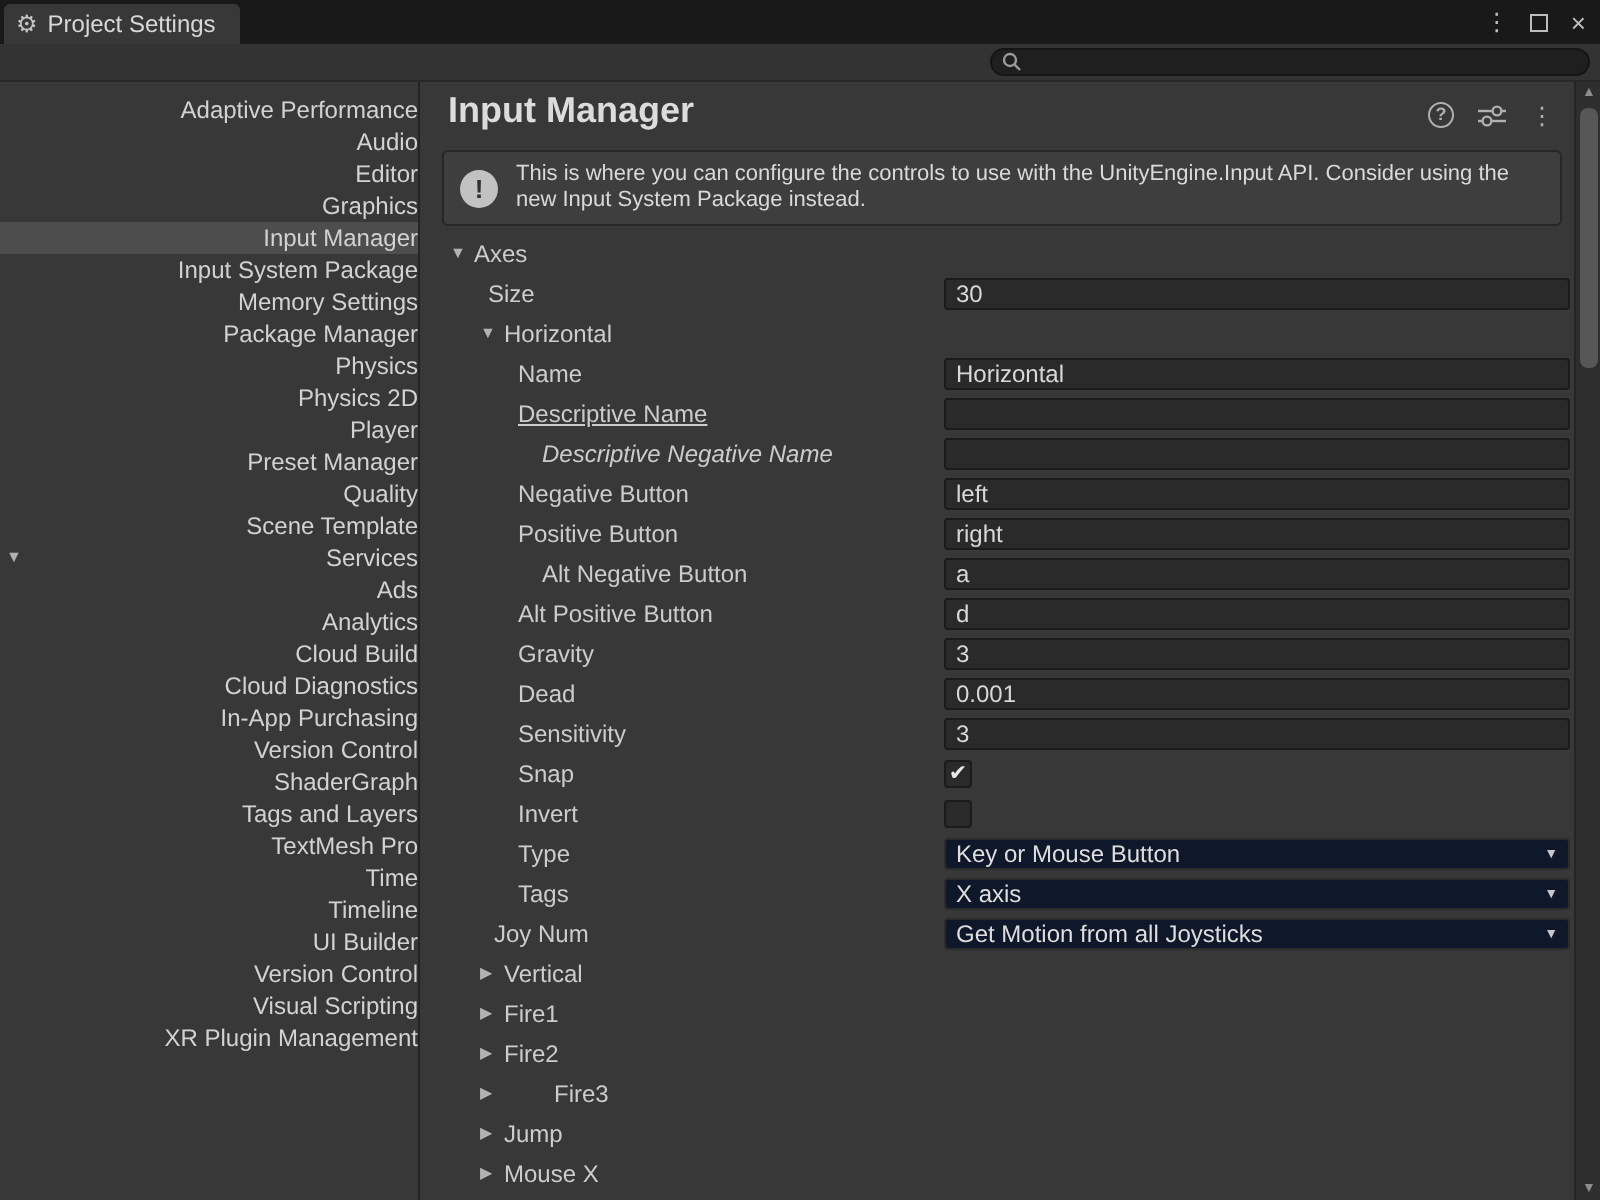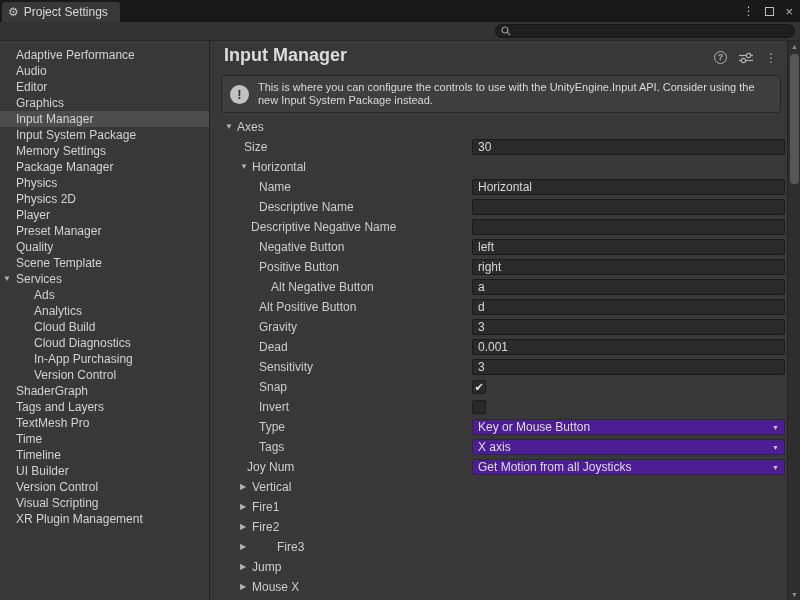--- a/index.html
+++ b/index.html
@@ -14,42 +14,42 @@
 .win-controls { position:absolute; right:7px; top:0; height:22px; display:flex; align-items:center; gap:11px; }
 .kebab { font-size:12px; color:#bdbdbd; line-height:1; }
 .maxbox { width:9px; height:9px; border:1px solid #bdbdbd; display:inline-block; }
 .closex { font-size:13px; color:#bdbdbd; line-height:1; }
 
 .toolbar { position:absolute; left:0; top:22px; width:800px; height:19px; background:#333333; border-bottom:1px solid #272727; }
 .search { position:absolute; right:5px; top:2px; width:300px; height:14px; background:#1f1f1f; border:1px solid #151515; border-radius:7px; display:flex; align-items:center; gap:4px; padding:0 5px; }
 
 
 .sidebar { position:absolute; left:0; top:41px; width:210px; height:559px; background:#383838; border-right:1px solid #242424; padding-top:6px; overflow:hidden; }
-.side-item { position:relative; height:16px; line-height:16px; font-size:12px; color:#d2d2d2; padding-left:16px; white-space:nowrap; }
+.side-item { position:relative; height:16px; line-height:16px; font-size:12px; color:#d2d2d2; padding-left:16px; white-space:nowrap;text-align:right; }
 .side-item.selected { background:#4d4d4d; }
 .side-item.child { padding-left:34px; }
 .side-tri { position:absolute; left:3px; top:0; font-size:8px; color:#b2b2b2; line-height:16px; }
 
 
 .main { position:absolute; left:211px; top:41px; width:576px; height:559px; }
 .main-title { position:absolute; left:13px; top:4px; font-size:18px; font-weight:bold; color:#dcdcdc; }
 .hicons { position:absolute; right:10px; top:10px; display:flex; align-items:center; gap:12px; }
 .help-ic { display:inline-block; width:13px; height:13px; border:1px solid #b0b0b0; border-radius:50%; color:#b0b0b0; font-size:9px; font-weight:bold; text-align:center; line-height:11px; }
 .kebab2 { font-size:12px; color:#b0b0b0; line-height:1; }
 .infobox { position:absolute; left:10px; top:34px; width:560px; height:38px; background:#3e3e3e; border:1px solid #272727; border-radius:3px; display:flex; align-items:center; gap:9px; padding:0 14px 0 8px; }
 .info-ic { flex:0 0 auto; width:19px; height:19px; background:#c2c2c2; border-radius:50%; color:#313131; font-weight:bold; font-size:13px; text-align:center; line-height:19px; }
 .info-text { font-size:11px; line-height:13px; color:#dadada; }
 
 
 .rows { position:absolute; left:0; top:76px; width:576px; }
 .irow { position:relative; height:20px; }
 .tri { position:absolute; top:0; font-size:8px; color:#b2b2b2; line-height:20px; }
 .ilabel { position:absolute; top:0; font-size:12px; color:#cccccc; line-height:20px; white-space:nowrap; }
 .ifield { position:absolute; left:261px; top:2px; width:313px; height:16px; background:#2a2a2a; border:1px solid #1b1b1b; border-radius:2px; font-size:12px; line-height:14px; color:#d8d8d8; padding:0 5px; white-space:nowrap; overflow:hidden; }
-.idropdown { background:#4c1d95; border-color:#2b2b2b; color:#dedede; }
+.idropdown { background:#0f172a; border-color:#2b2b2b; color:#dedede; }
 .dd-arrow { position:absolute; right:5px; top:2px; font-size:7px; color:#c8c8c8; line-height:12px; }
 .icheck { position:absolute; left:261px; top:3px; width:14px; height:14px; background:#2a2a2a; border:1px solid #1b1b1b; border-radius:2px; font-size:11px; line-height:13px; color:#e8e8e8; text-align:center; }
 
 
 .vscroll { position:absolute; right:0; top:41px; width:13px; height:559px; background:#2e2e2e; border-left:1px solid #242424; }
 .vthumb { position:absolute; left:2px; width:9px; top:13px; height:130px; background:#575757; border-radius:4px; }
 .varrow { position:absolute; left:0; width:13px; text-align:center; font-size:7px; color:#8d8d8d; }
 </style>
 </head>
 <body>
@@ -136,25 +136,25 @@
       </div>
       <div class="irow">
         <span class="tri" style="left: 29px;">▼</span>
         <div class="ilabel" style="left: 41px;">Horizontal</div>
       </div>
       <div class="irow">
         <div class="ilabel" style="left: 48px;">Name</div>
         <div class="ifield">Horizontal</div>
       </div>
       <div class="irow">
-        <div class="ilabel" style="left: 48px;">Descriptive Name</div>
+        <div class="ilabel" style="left: 48px; text-decoration: underline;">Descriptive Name</div>
         <div class="ifield"></div>
       </div>
       <div class="irow">
-        <div class="ilabel" style="left: 40px;">Descriptive Negative Name</div>
+        <div class="ilabel" style="left: 60px; font-style: italic;">Descriptive Negative Name</div>
         <div class="ifield"></div>
       </div>
       <div class="irow">
         <div class="ilabel" style="left: 48px; text-align: center;">Negative Button</div>
         <div class="ifield">left</div>
       </div>
       <div class="irow">
         <div class="ilabel" style="left: 48px;">Positive Button</div>
         <div class="ifield">right</div>
       </div>

